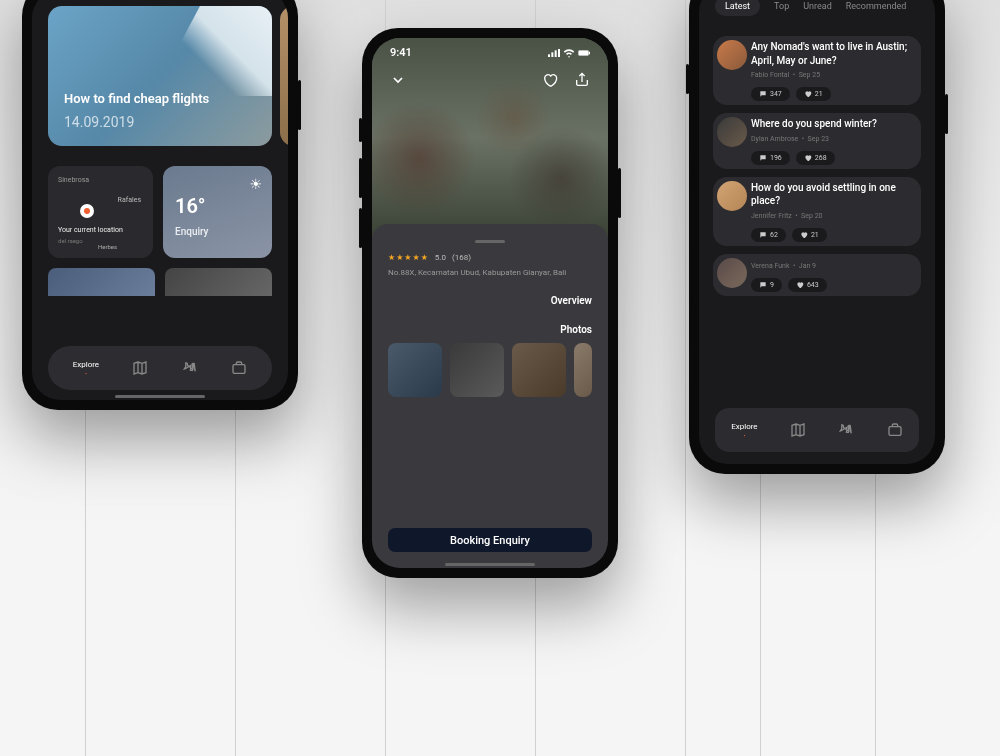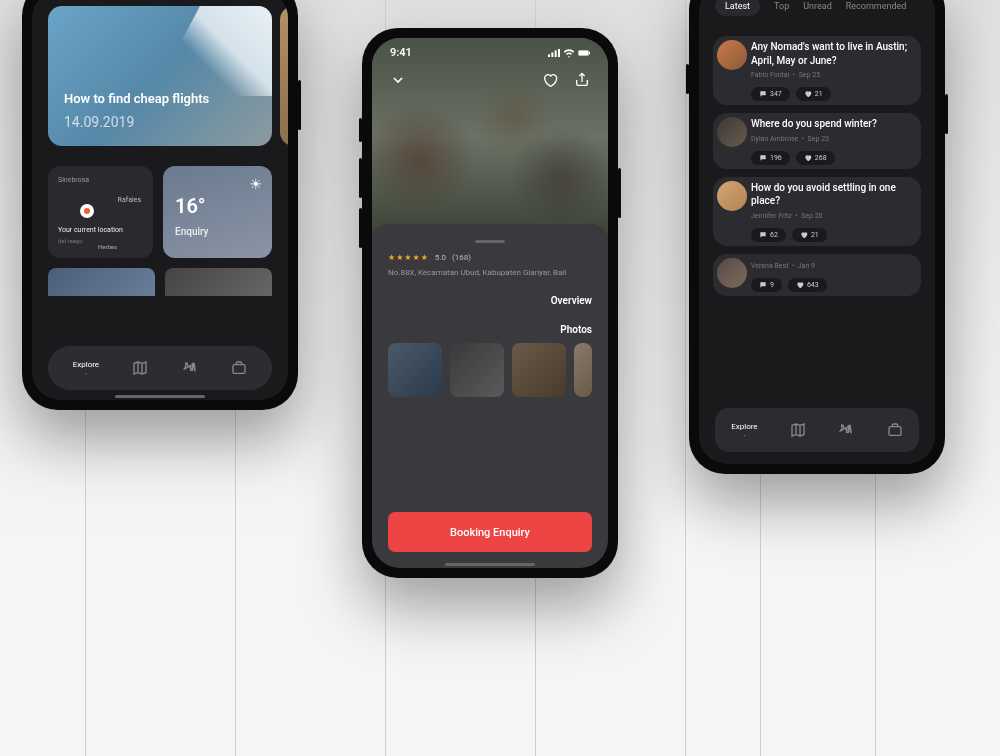--- a/index.html
+++ b/index.html
@@ -273,22 +273,22 @@
 }
 .photo-thumb:nth-child(2) { background: linear-gradient(135deg, #3a3a3a 0%, #5a5a5a 100%); }
 .photo-thumb:nth-child(3) { background: linear-gradient(135deg, #6a5a4a 0%, #4a3a2a 100%); }
 .photo-thumb:nth-child(4) { background: linear-gradient(135deg, #8a7a6a 0%, #6a5a4a 100%); width: 18px; }
 
 .cta-button {
   position: absolute;
   bottom: 16px;
   left: 16px;
   right: 16px;
-  height: 40px;
-  background: #ef4444;
+  height: 24px;
+  background: #0f172a;
   border-radius: 7px;
   color: #fff;
   display: flex;
   align-items: center;
   justify-content: center;
   font-size: 11px;
   font-weight: 500;
 }
 
 
@@ -591,21 +591,21 @@
             <span>21</span>
           </div>
         </div>
       </div>
     </div>
 
     <div class="post-card">
       <div class="avatar a4"></div>
       <div class="post-body">
         <div class="post-meta">
-          <span>Verena Best</span> &nbsp;•&nbsp; <span>Jan 9</span>
+          <span>Verena Funk</span> &nbsp;•&nbsp; <span>Jan 9</span>
         </div>
         <div class="post-actions">
           <div class="chip">
             <svg viewBox="0 0 24 24" fill="currentColor">
                 <path d="M4 4h16v12H8l-4 4z"></path>
               </svg>
             <span>9</span>
           </div>
           <div class="chip">
             <svg viewBox="0 0 24 24" fill="currentColor">

